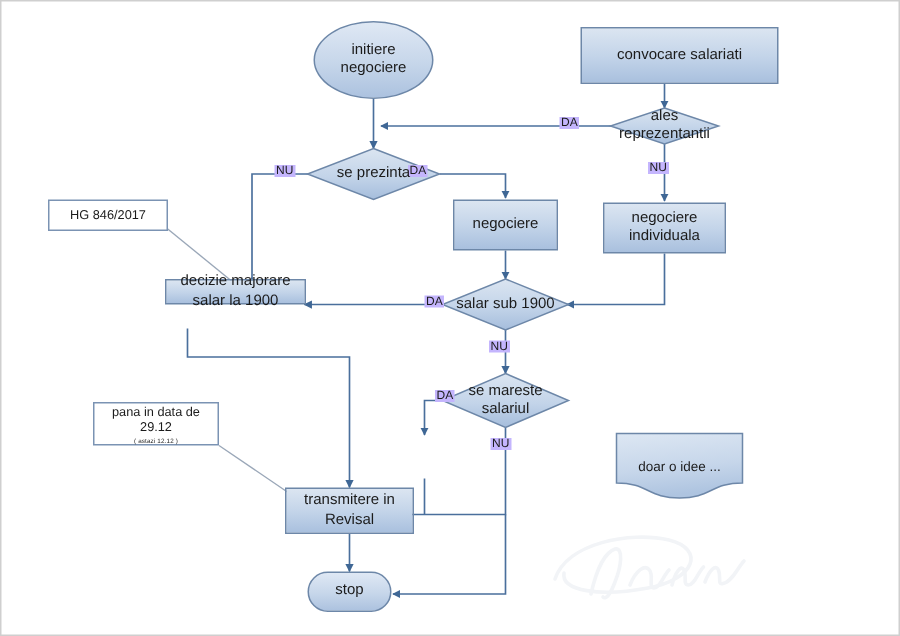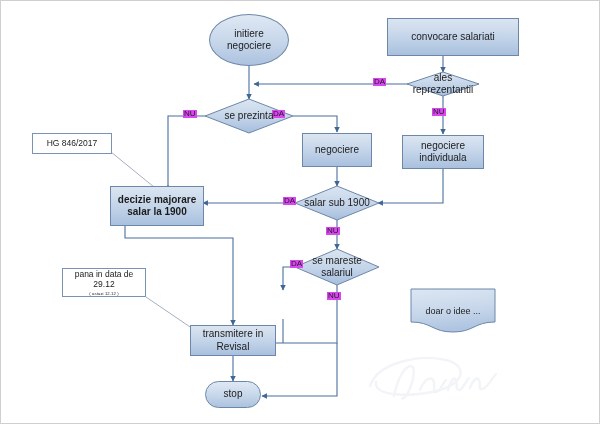--- a/index.html
+++ b/index.html
@@ -74,21 +74,21 @@
   }
   .note .sub {
     font-size: 4.2px;
     letter-spacing: .1px;
     margin-top: 1px;
   }
   .edge-label {
     position: absolute;
     font-size: 8px;
     color: #1b1b1b;
-    background: #d946ef;
+    background: #c4b5fd;
     padding: 0 1px;
     line-height: 1;
     white-space: nowrap;
   }
   #idea-note {
     position: absolute;
     color: #1b1b1b;
     font-size: 9px;
     display: flex;
     align-items: center;
@@ -202,21 +202,21 @@
     <span>negociere</span>
   </div>
 
   <div class="node proc" style="left:402px; top:135px; width:82px; height:34px;">
     <div>
       <div>negociere</div>
       <div>individuala</div>
     </div>
   </div>
 
-  <div class="node proc" style="left:110px; top:186px; width:94px; height:40px;font-weight:bold;">
+  <div class="node proc" style="left:110px; top:186px; width:94px; height:17px;">
     <div>
       <div>decizie majorare</div>
       <div>salar la 1900</div>
     </div>
   </div>
 
   <div class="node dec" style="left:301px; top:195px; width:72px; height:17px;">
     <span class="dlabel">salar sub 1900</span>
   </div>
 

